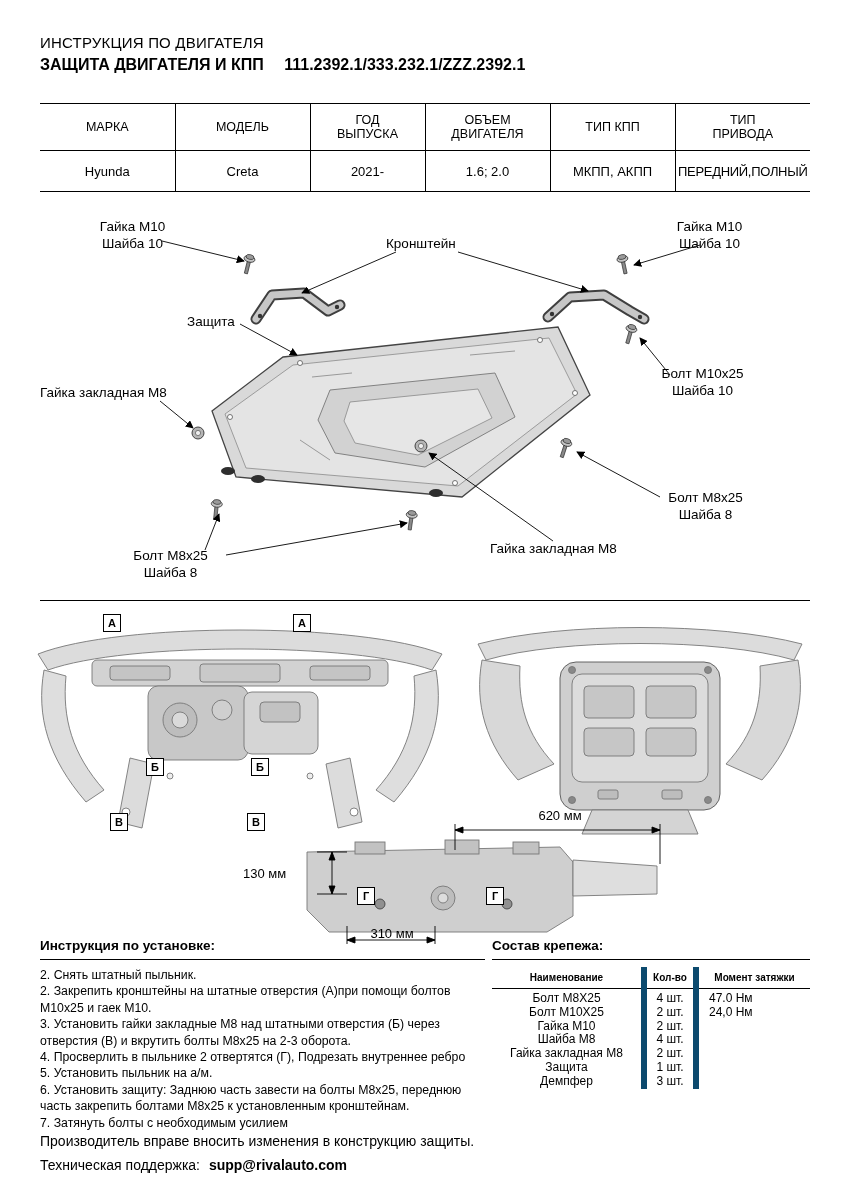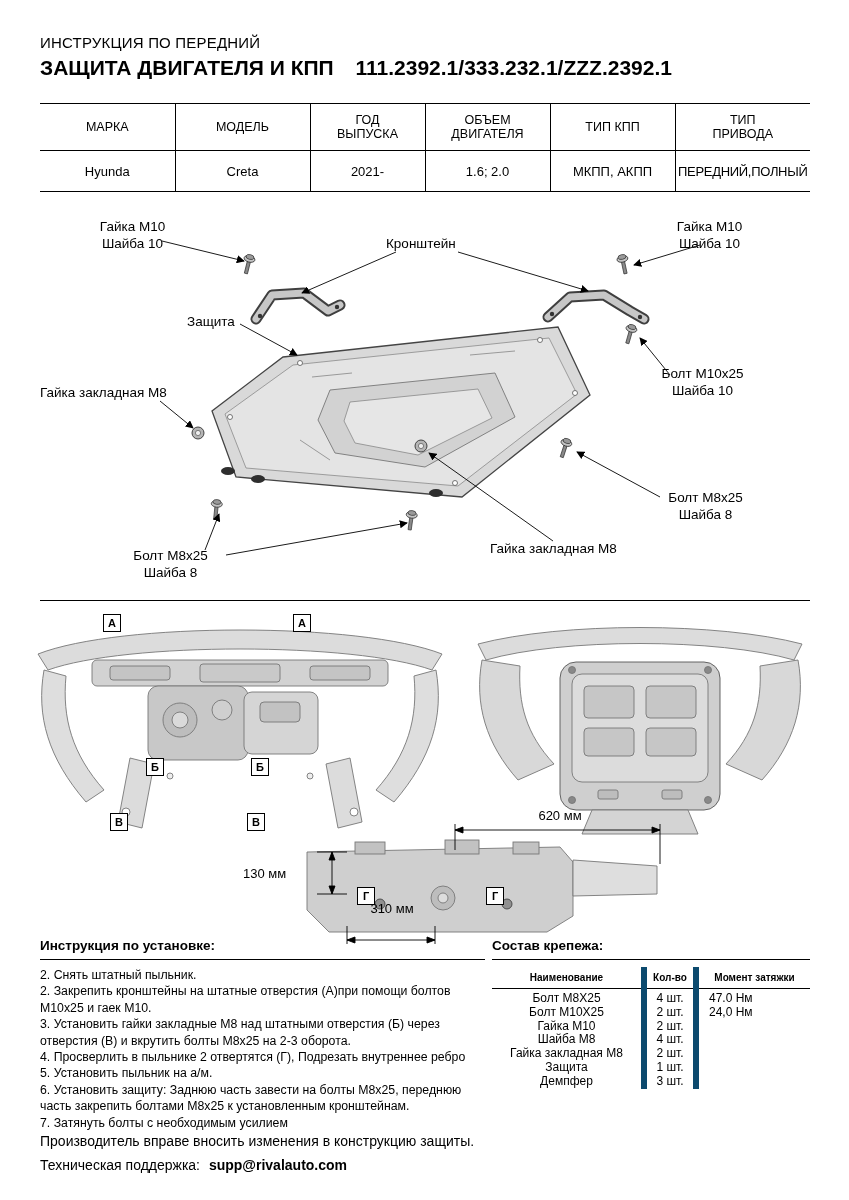--- a/index.html
+++ b/index.html
@@ -1,19 +1,19 @@
 <!DOCTYPE html>
 <html><head>
 <meta charset="utf-8">
 <style>
   html,body{margin:0;padding:0;background:#fff;}
   .page{position:relative;width:849px;height:1200px;background:#fff;color:#000;
         font-family:"Liberation Sans","DejaVu Sans",sans-serif;overflow:hidden;}
   .title1{position:absolute;left:40px;top:34px;font-size:15px;letter-spacing:.2px;}
-  .title2{position:absolute;left:40px;top:56px;font-size:21px;font-weight:bold;}
+  .title2{position:absolute;left:40px;top:56px;font-size:16px;font-weight:bold;}
   .title2 .codes{margin-left:16px;}
   table.spec{position:absolute;left:40px;top:103px;width:770px;border-collapse:collapse;table-layout:fixed;}
   .spec th,.spec td{border-left:1px solid #000;text-align:center;vertical-align:middle;padding:0 2px;}
   .spec th:first-child,.spec td:first-child{border-left:none;}
   .spec tr.head th{border-top:1.2px solid #000;border-bottom:1px solid #000;height:46px;
                    font-weight:normal;font-size:12.5px;white-space:pre-line;}
   .spec tr.vals td{border-bottom:1.2px solid #000;height:40px;font-size:13px;}
   .spec td.small{font-size:11px;letter-spacing:-.3px;}
   .diagram{position:absolute;left:0;top:205px;width:849px;height:395px;}
   .diagram svg{position:absolute;left:0;top:0;}
@@ -43,21 +43,21 @@
   .hw tbody tr:first-child td{padding-top:3px;}
   .footer1{position:absolute;left:40px;top:1133px;font-size:14px;}
   .footer2{position:absolute;left:40px;top:1157px;font-size:14px;}
   .footer2 .em{font-weight:bold;margin-left:5px;}
 </style>
 </head>
 <body>
 
 <div class="page">
 
-  <div class="title1">ИНСТРУКЦИЯ ПО ПЕРЕДНИЙ</div>
+  <div class="title1">ИНСТРУКЦИЯ ПО ДВИГАТЕЛЯ</div>
   <div class="title2">
     <span>ЗАЩИТА ДВИГАТЕЛЯ И КПП</span>
     <span class="codes">111.2392.1/333.232.1/ZZZ.2392.1</span>
   </div>
 
   <table class="spec">
     <colgroup>
         <col style="width:135px">
         <col style="width:135px">
         <col style="width:115px">
@@ -284,21 +284,21 @@
       <span>Г</span>
       <i class="tri tri-left"></i>
     </div>
   <div class="marker" style="left:486px;top:887px;">
       <span>Г</span>
       <i class="tri tri-right"></i>
     </div>
 
   <div class="dimlabel center" style="left:515px;top:808px;width:90px;">620 мм</div>
   <div class="dimlabel" style="left:243px;top:866px;">130 мм</div>
-  <div class="dimlabel center" style="left:350px;top:901px;width:84px;">310 мм</div>
+  <div class="dimlabel center" style="left:350px;top:926px;width:84px;">310 мм</div>
 
   <div class="col-left">
     <div class="sec-title">Инструкция по установке:</div>
     <div class="sec-rule"></div>
     <div class="step">2. Снять штатный пыльник.</div>
     <div class="step">2. Закрепить кронштейны на штатные отверстия (А)при помощи болтов М10х25 и гаек М10.</div>
     <div class="step">3. Установить гайки закладные М8 над штатными отверстия (Б) через отверстия (В) и вкрутить болты М8х25 на 2-3 оборота.</div>
     <div class="step">4. Просверлить в пыльнике 2 отвертятся (Г), Подрезать внутреннее ребро</div>
     <div class="step">5. Установить пыльник на а/м.</div>
     <div class="step">6. Установить защиту: Заднюю часть завести на болты М8х25, переднюю часть закрепить болтами М8х25 к установленным кронштейнам.</div>

